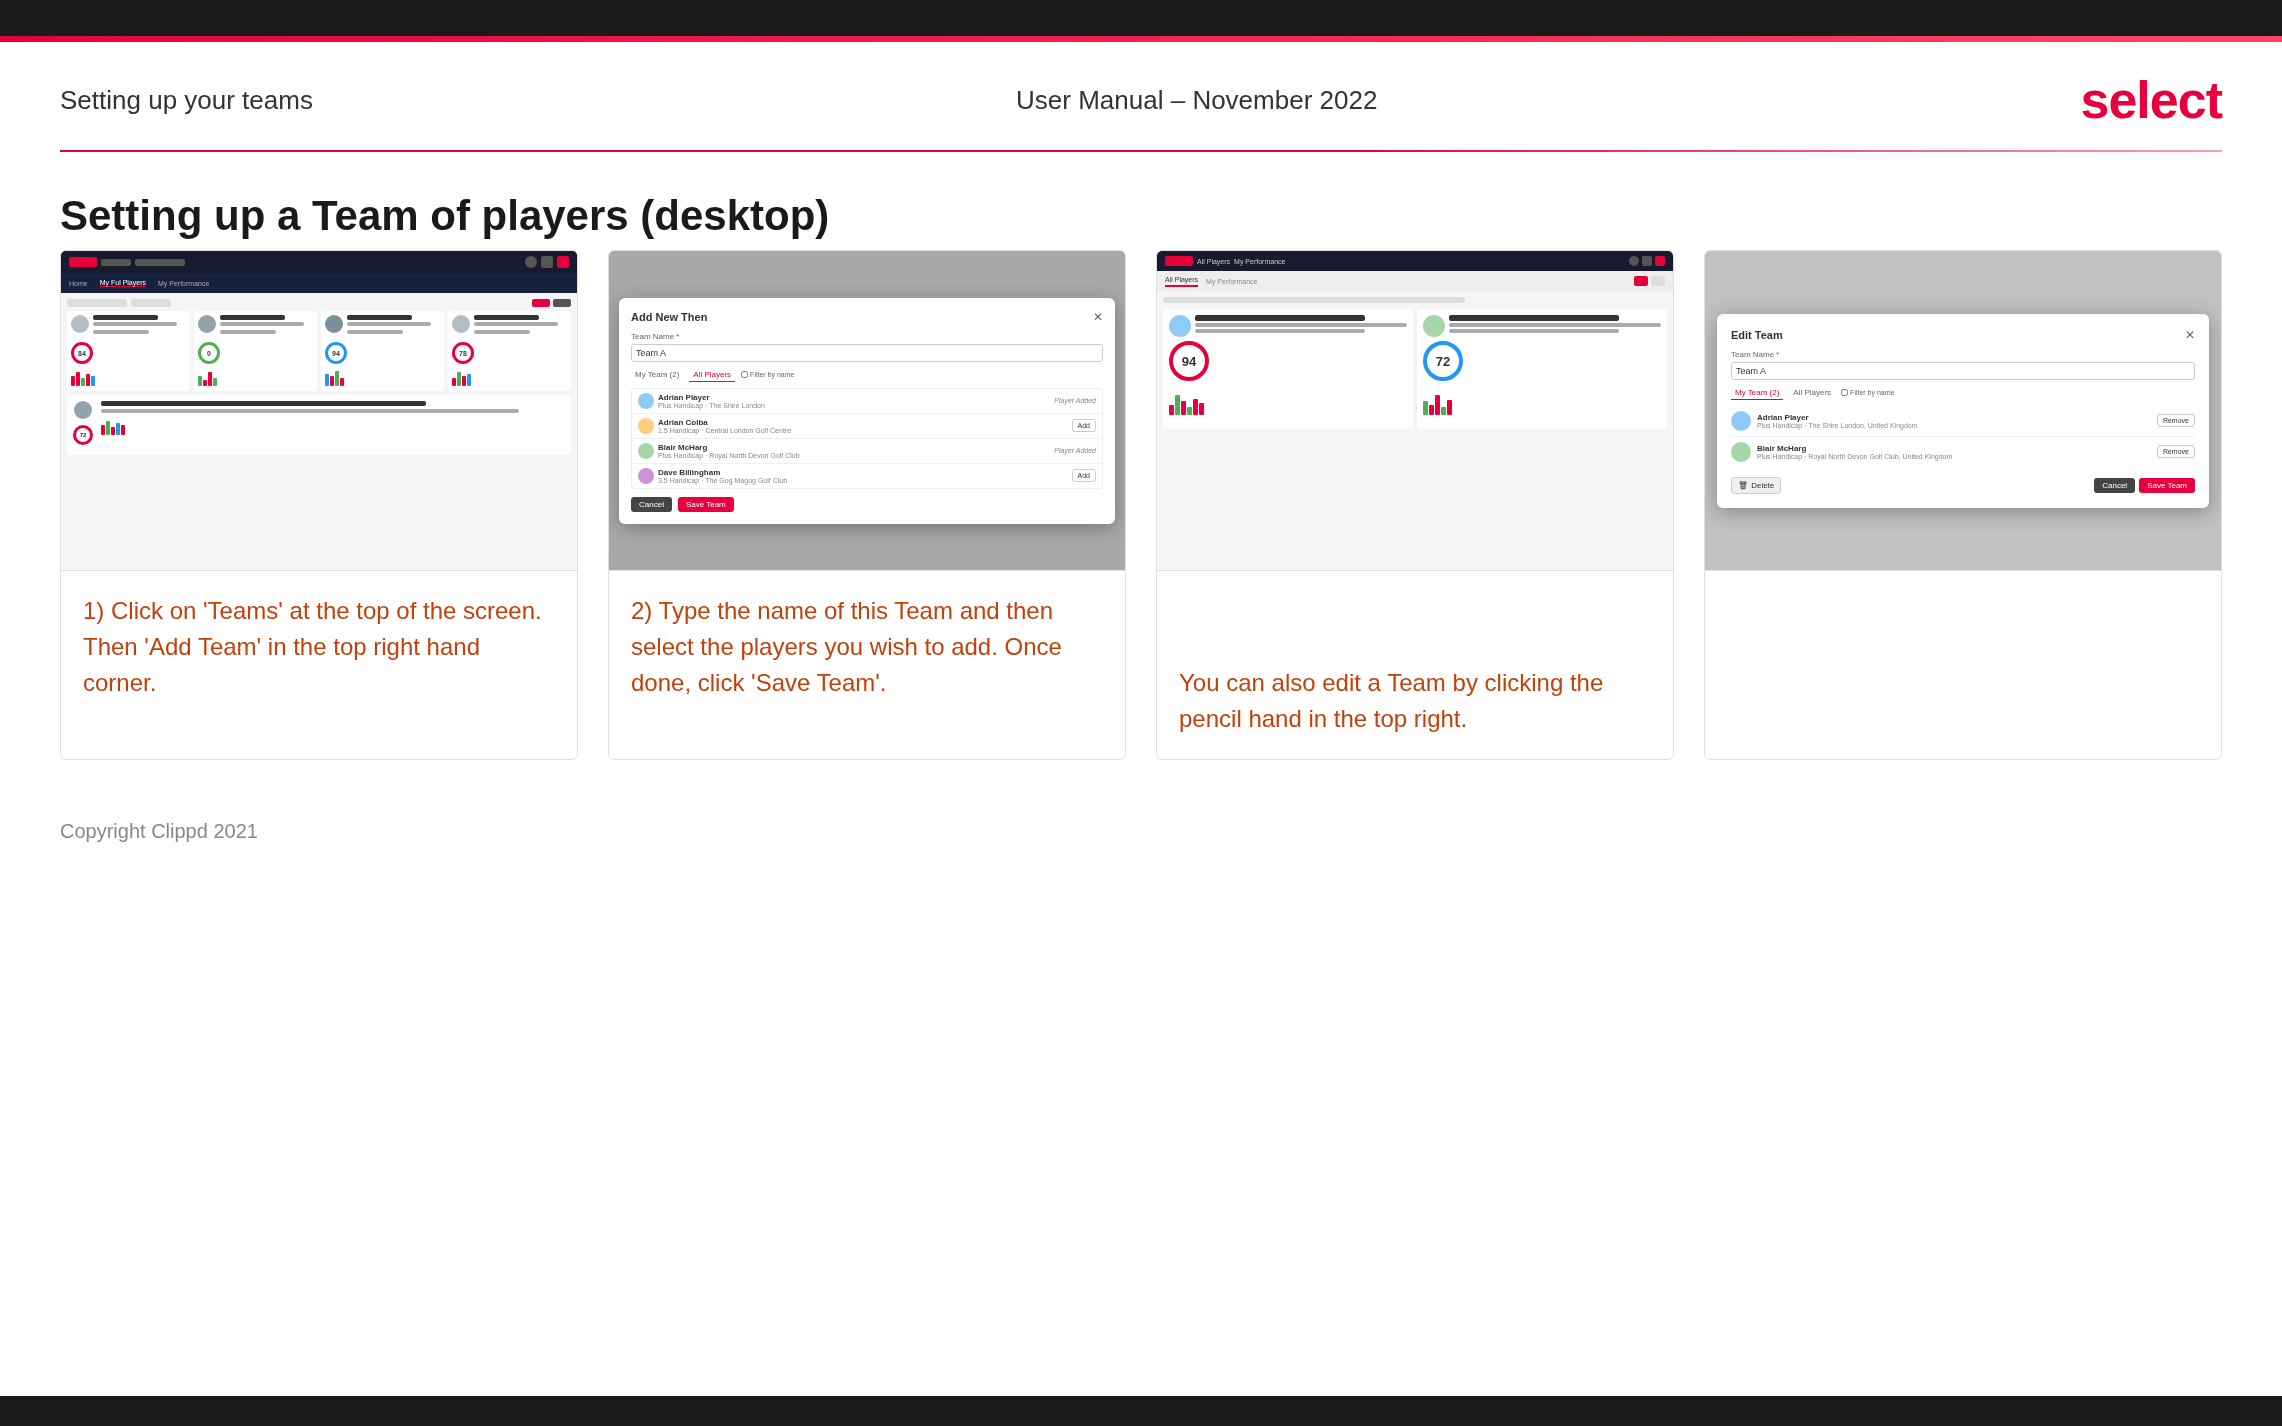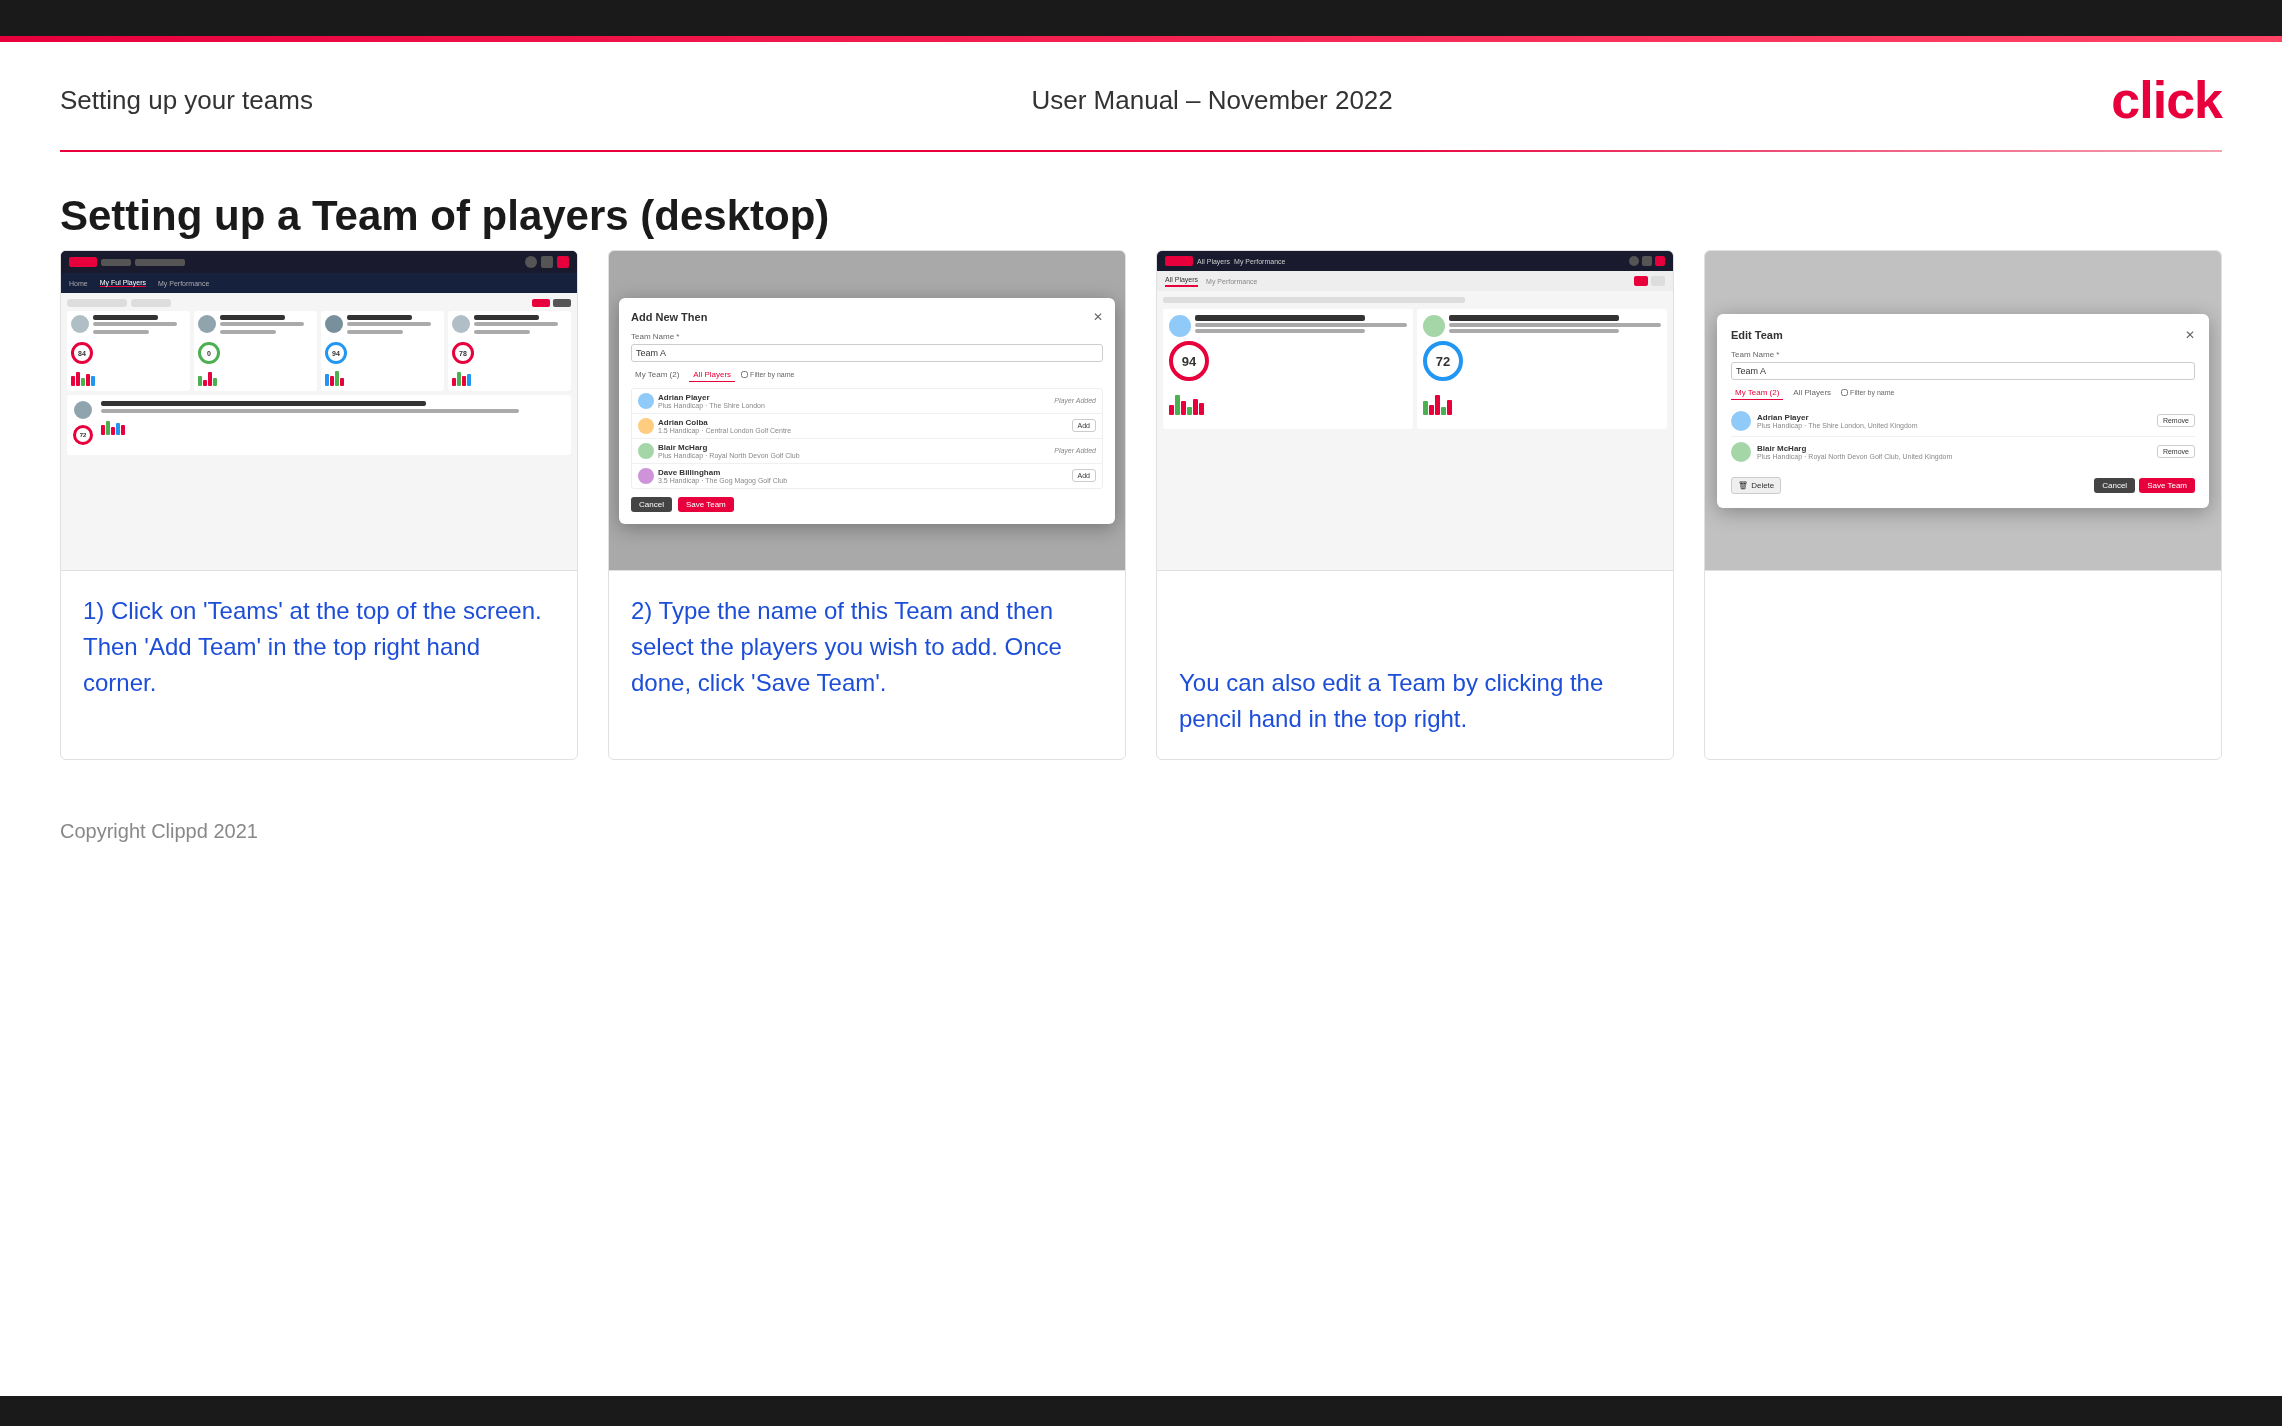--- a/index.html
+++ b/index.html
@@ -502,21 +502,21 @@
     }
     .edit-actions {
       display: flex;
       gap: 4px;
     }
 
     
     .step-text {
       padding: 22px 22px 22px 22px;
       font-size: 24px;
-      color: #1d4ed8;
+      color: #c2410c;
       line-height: 1.5;
       flex: 1;
     }
 
     
     .footer {
       padding: 20px 60px;
       font-size: 20px;
       color: #888;
     }
@@ -531,21 +531,21 @@
   </style>
 </head>
 <body>
 
 <div class="top-bar"></div>
 <div class="red-accent"></div>
 
 <div class="header">
   <div class="header-left">Setting up your teams</div>
   <div class="header-center">User Manual – November 2022</div>
-  <div class="clippd-logo">click</div>
+  <div class="clippd-logo">select</div>
 </div>
 
 <div class="divider"></div>
 
 <div class="main-content">
   <div class="page-title">Setting up a Team of players (desktop)</div>
 
   <div class="steps-grid">
 
     <div class="step-card">

